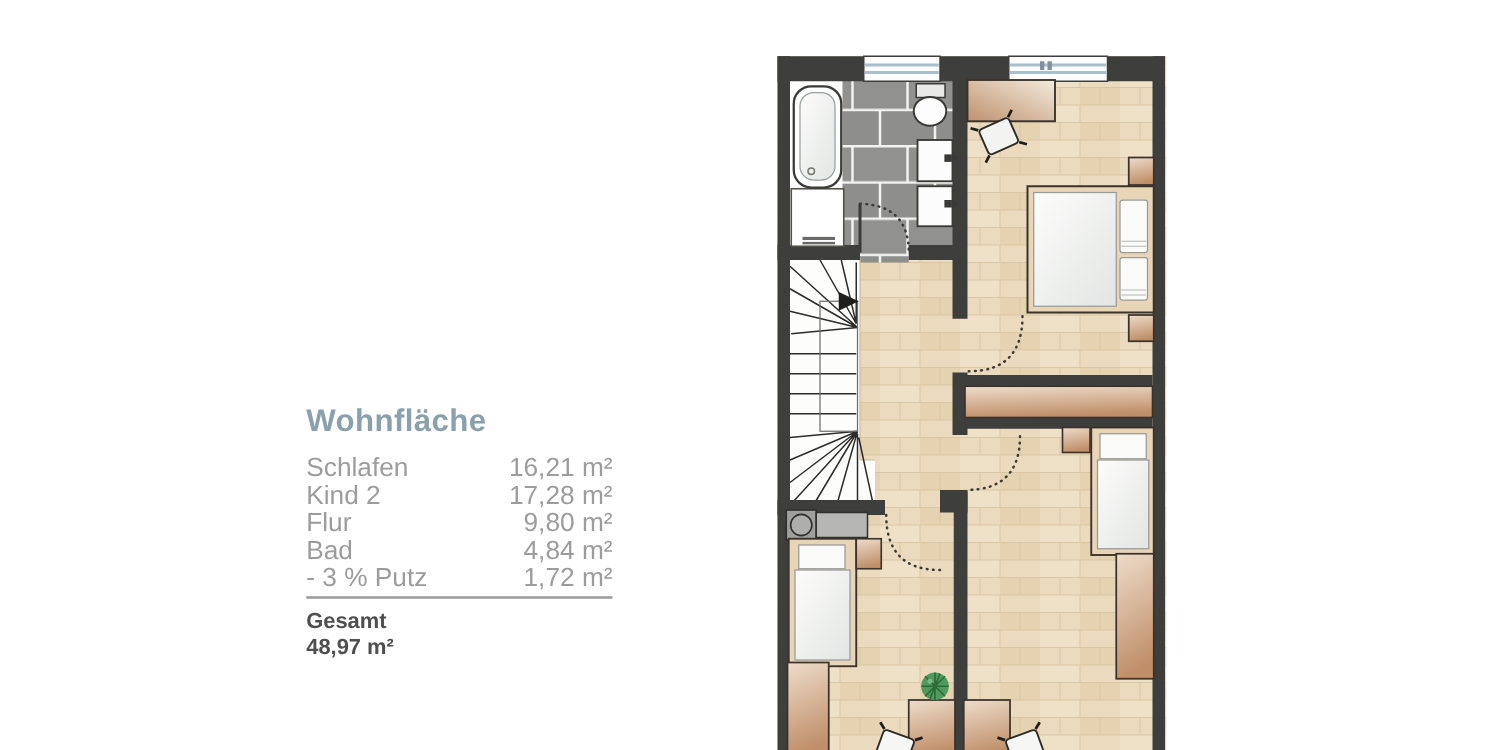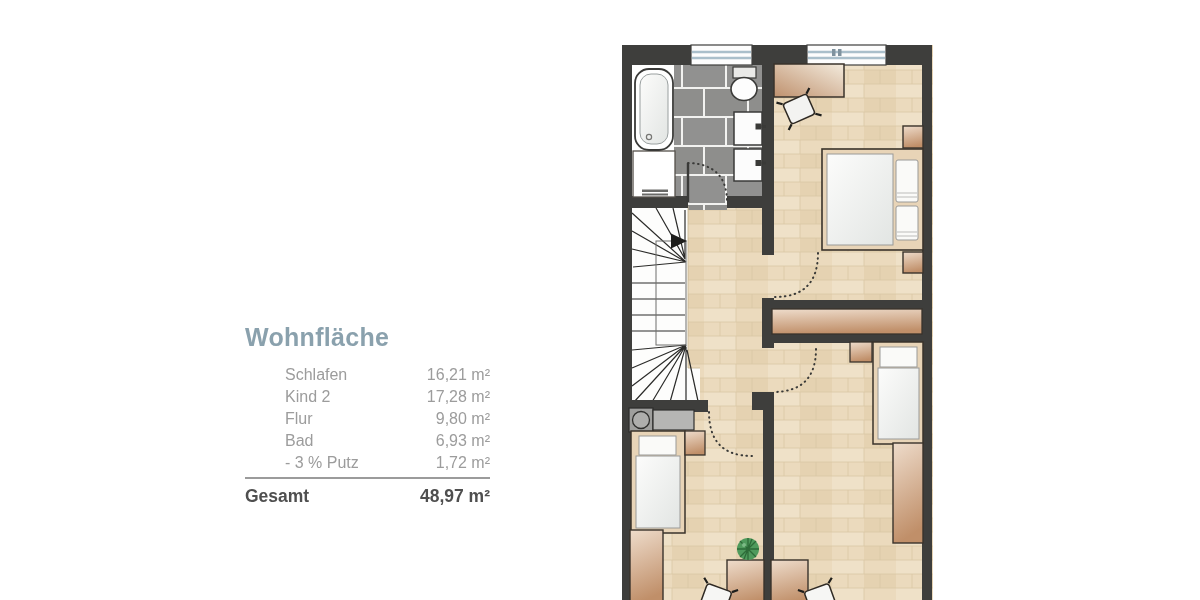--- a/index.html
+++ b/index.html
@@ -2,24 +2,24 @@
 <html><head>
 <meta charset="utf-8">
 <style>
   html,body{margin:0;padding:0;background:#ffffff;}
   #stage{position:relative;width:1200px;height:600px;overflow:hidden;background:#fff;
          font-family:"Liberation Sans", sans-serif;border-radius:28px;}
   #plan-svg{position:absolute;left:0;top:0;}
   .legend{position:absolute;left:245px;top:323px;width:245px;}
   .legend-title{font-size:25px;font-weight:bold;letter-spacing:.3px;line-height:28px;color:#8aa1ad;}
   .legend-rows{margin-top:13px;}
-  .legend-row{display:flex;justify-content:space-between;font-size:16px;line-height:22px;color:#9c9c9c;margin-left:40px;}
+  .legend-row{display:flex;justify-content:space-between;font-size:21px;line-height:22px;color:#9c9c9c;}
   .legend-rule{border:none;border-top:2px solid #9b9b9b;margin:3px 0 0 0;}
   .legend-total{display:flex;justify-content:space-between;margin-top:7px;
-                font-size:17.5px;font-weight:bold;color:#4f4f4f;}
+                font-size:17.5px;font-weight:bold;color:#4f4f4f;flex-direction:column;}
 </style>
 </head>
 <body>
 
 <div id="stage">
 
   <svg id="plan-svg" width="1200" height="600" viewBox="0 0 1200 600">
     <defs>
       <pattern id="wood" width="64" height="28" patternUnits="userSpaceOnUse">
         <rect width="64" height="28" fill="#ebdabd"></rect>
@@ -199,21 +199,21 @@
       <div class="legend-row">
         <span>Kind 2</span>
         <span>17,28 m²</span>
       </div>
       <div class="legend-row">
         <span>Flur</span>
         <span>9,80 m²</span>
       </div>
       <div class="legend-row">
         <span>Bad</span>
-        <span>6,93 m²</span>
+        <span>4,84 m²</span>
       </div>
       <div class="legend-row">
         <span>- 3 % Putz</span>
         <span>1,72 m²</span>
       </div>
     </div>
     <hr class="legend-rule">
     <div class="legend-total">
       <span>Gesamt</span>
       <span>48,97 m²</span>

